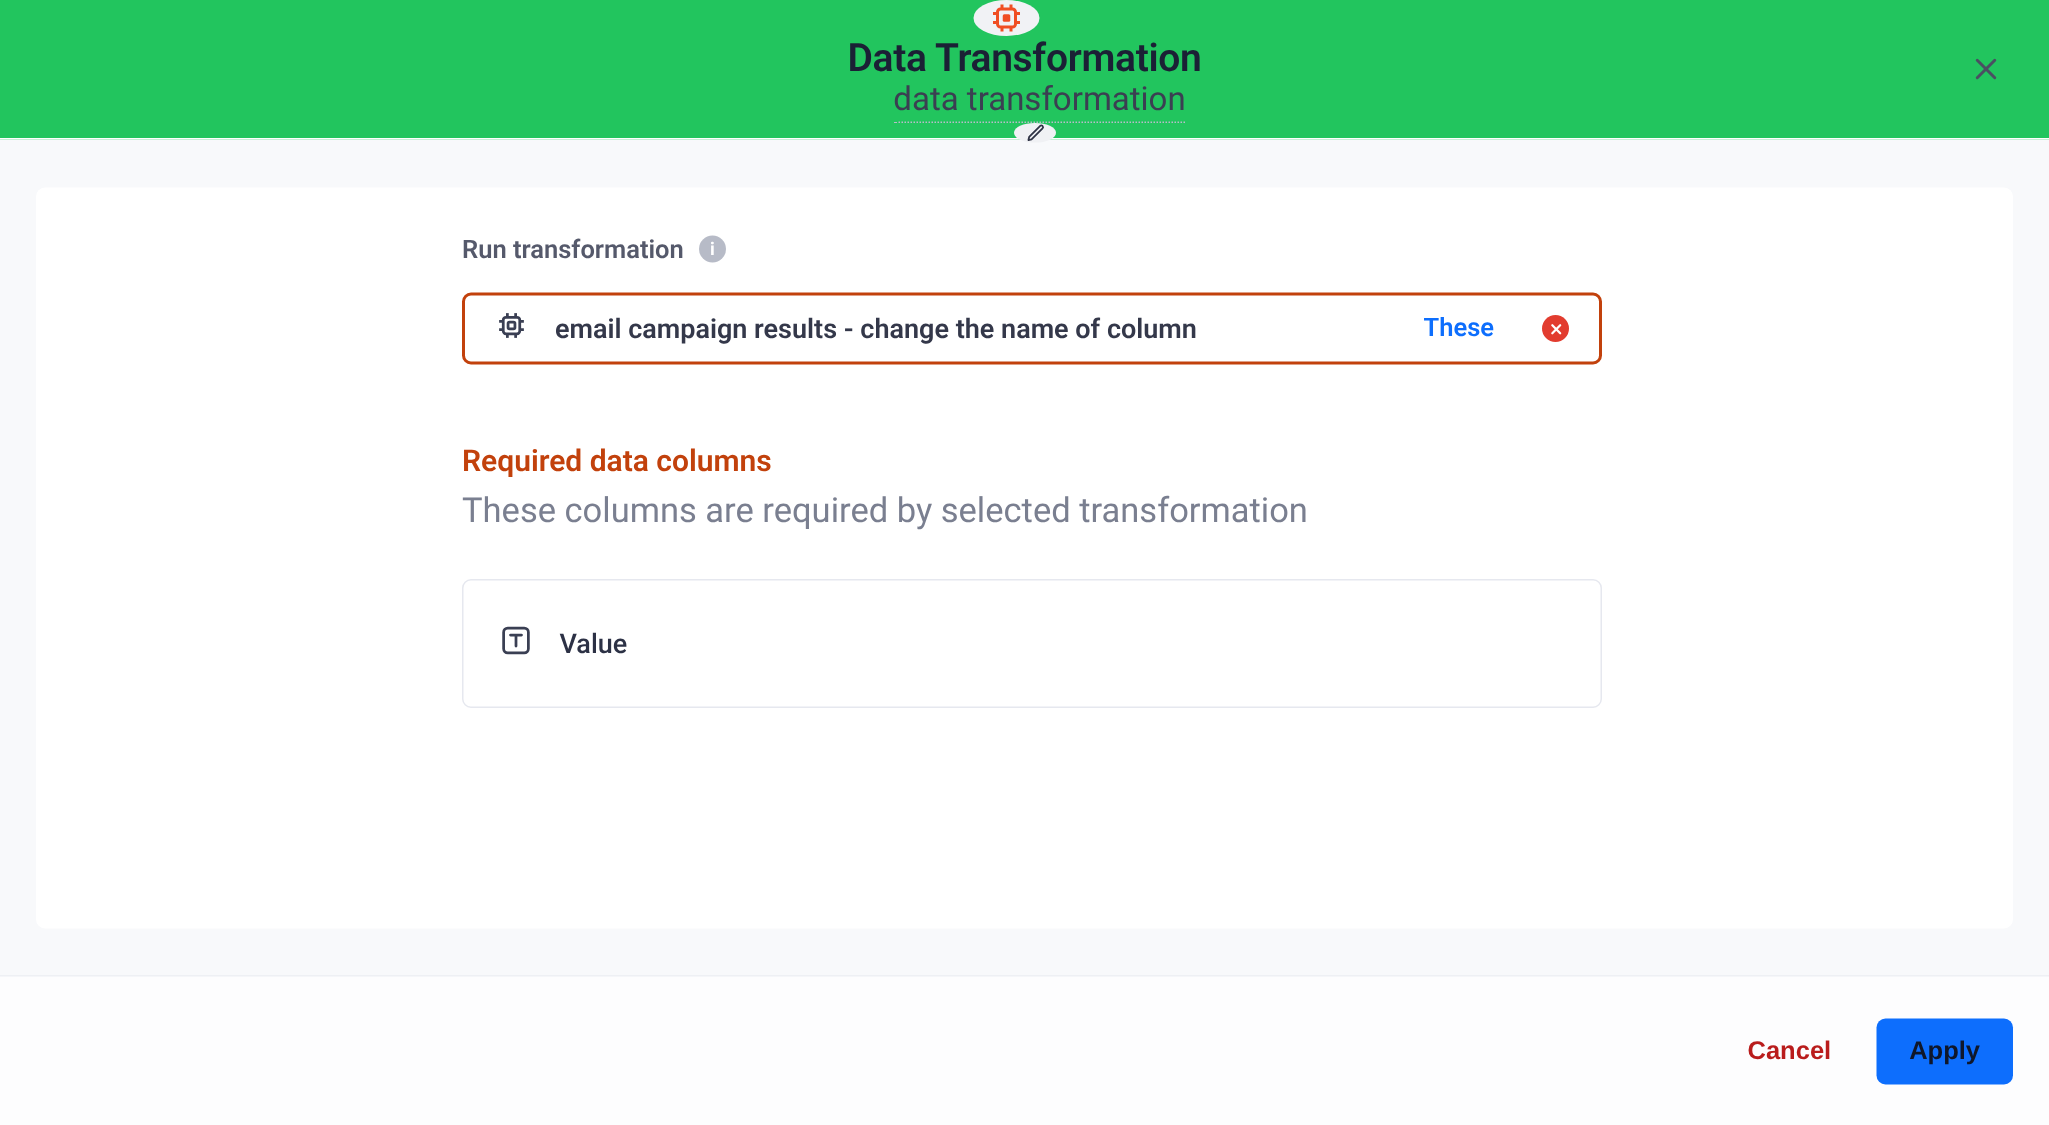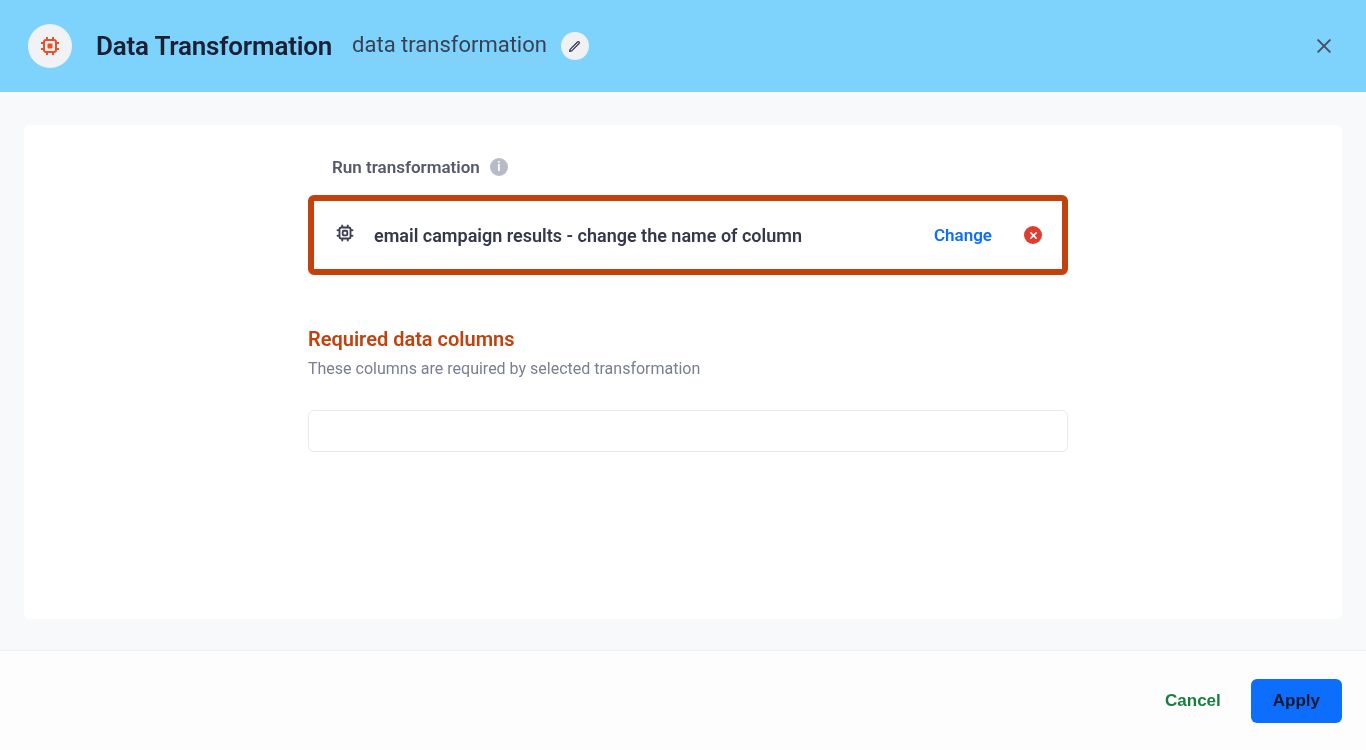--- a/index.html
+++ b/index.html
@@ -1,19 +1,19 @@
 <!DOCTYPE html>
 <html><head>
 <meta charset="utf-8">
 <style>
   * { box-sizing: border-box; margin: 0; padding: 0; }
   html, body { width: 1366px; height: 750px; font-family: -apple-system, BlinkMacSystemFont, "Segoe UI", Roboto, Helvetica, Arial, sans-serif; background: #fff; color: #1e2233; }
   .header {
     display: flex; align-items: center; height: 93px; padding: 0 28px;
-    border-bottom: 1px solid #ffffff; background: #7dd3fc; position: relative;
+    border-bottom: 1px solid #ffffff; background: #22c55e; position: relative; flex-direction: column;
   }
   .chip-icon {
     width: 44px; height: 44px; border-radius: 50%; background: #f1f2f5;
     display: flex; align-items: center; justify-content: center; margin-right: 24px;
   }
   .page-title {
     font-size: 26px; font-weight: 600; letter-spacing: -0.2px; color: #1b2035;
   }
   .subtitle {
     font-size: 22px; font-weight: 400; color: #3b3f52; margin-left: 20px;
@@ -36,68 +36,68 @@
     background: #fff; border-radius: 6px; padding: 32px 34px 40px 34px;
     min-height: 494px;
   }
   .section-title {
     font-size: 22px; font-weight: 600; color: #23283c; margin-bottom: 40px;
   }
   .inner {
     margin-left: 250px; max-width: 760px;
   }
   .field-label-row {
-    display: flex; align-items: center; gap: 10px; margin-bottom: 18px; margin-left: 24px;
+    display: flex; gap: 10px; margin-bottom: 18px;
   }
   .field-label {
     font-size: 17px; font-weight: 600; color: #55596b;
   }
   .info-badge {
     width: 18px; height: 18px; border-radius: 50%; background: #b7bbc7;
     color: #fff; font-size: 12px; font-weight: 700; display: flex;
     align-items: center; justify-content: center; font-style: normal;
   }
   .select-box {
-    border: 6px solid #c2410c; border-radius: 6px; height: 80px;
+    border: 2px solid #c2410c; border-radius: 6px; height: 48px;
     display: flex; align-items: center; padding: 0 20px; gap: 18px;
     margin-bottom: 52px;
   }
   .select-text {
     flex: 1; font-size: 18px; font-weight: 600; color: #34384a;
   }
   .change-link {
     color: #0d6efd; font-size: 17px; font-weight: 600; cursor: pointer; text-decoration: none;
   }
   .remove-btn {
     width: 18px; height: 18px; border-radius: 50%; background: #e23c2f;
     display: flex; align-items: center; justify-content: center; border: none; cursor: pointer;
     margin-left: 14px;
   }
   .sub-heading {
     font-size: 20px; font-weight: 600; color: #c2410c; margin-bottom: 8px;
   }
   .sub-desc {
-    font-size: 16px; color: #7a7f90; margin-bottom: 32px;
+    font-size: 23px; color: #7a7f90; margin-bottom: 32px;
   }
   .cols-box {
     border: 1px solid #e6e8ef; border-radius: 6px; padding: 20px 24px;
   }
   .col-row {
     display: flex; align-items: center; gap: 18px; padding: 9px 0;
   }
   .col-name { font-size: 18px; font-weight: 500; color: #2c3145; }
   .footer {
     height: 100px; border-top: 1px solid #eef0f4; background: #fdfdfe;
     display: flex; align-items: center; justify-content: flex-end; padding: 0 24px; gap: 8px;
   }
   .btn {
     height: 44px; padding: 0 22px; border-radius: 6px; font-size: 17px; font-weight: 600;
     cursor: pointer; border: none;
   }
-  .btn-secondary { background: transparent; color: #15803d; }
+  .btn-secondary { background: transparent; color: #b91c1c; }
   .btn-primary { background: #0d6efd; color: #0f172a; }
 </style>
 </head>
 <body>
 
 <div class="header">
   <div class="chip-icon">
     <svg width="24" height="24" viewBox="0 0 24 24" fill="none" stroke="#f04e23" stroke-width="2">
       <rect x="6" y="6" width="12" height="12" rx="2"></rect>
       <rect x="9.5" y="9.5" width="5" height="5" rx="1" fill="#f04e23" stroke="none"></rect>
@@ -145,33 +145,42 @@
               <line x1="15" y1="3" x2="15" y2="6"></line>
             <line x1="9" y1="18" x2="9" y2="21"></line>
               <line x1="15" y1="18" x2="15" y2="21"></line>
             <line x1="3" y1="9" x2="6" y2="9"></line>
               <line x1="3" y1="15" x2="6" y2="15"></line>
             <line x1="18" y1="9" x2="21" y2="9"></line>
               <line x1="18" y1="15" x2="21" y2="15"></line>
           </svg>
         </span>
         <span class="select-text">email campaign results - change the name of column</span>
-        <a class="change-link">Change</a>
+        <a class="change-link">These</a>
         <button class="remove-btn">
           <svg width="9" height="9" viewBox="0 0 24 24" fill="none" stroke="#ffffff" stroke-width="4" stroke-linecap="round">
             <line x1="5" y1="5" x2="19" y2="19"></line>
               <line x1="19" y1="5" x2="5" y2="19"></line>
           </svg>
         </button>
       </div>
 
       <h3 class="sub-heading">Required data columns</h3>
       <p class="sub-desc">These columns are required by selected transformation</p>
 
       <div class="cols-box">
+        <div class="col-row">
+          <span>
+            <svg width="22" height="22" viewBox="0 0 24 24" fill="none" stroke="#3a3f53" stroke-width="2">
+              <rect x="3" y="3" width="18" height="18" rx="3"></rect>
+              <path d="M8 8h8M12 8v8" stroke-linecap="round"></path>
+            </svg>
+          </span>
+          <span class="col-name">Value</span>
+        </div>
       </div>
 
     </div>
   </div>
 </div>
 
 <div class="footer">
   <button class="btn btn-secondary">Cancel</button>
   <button class="btn btn-primary">Apply</button>
 </div>

